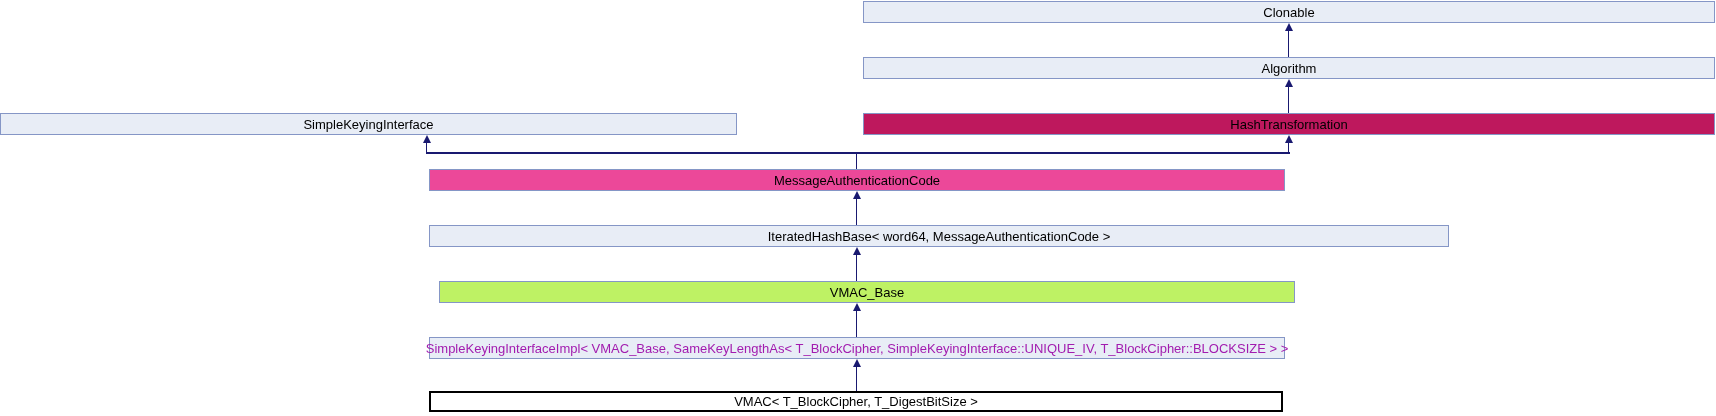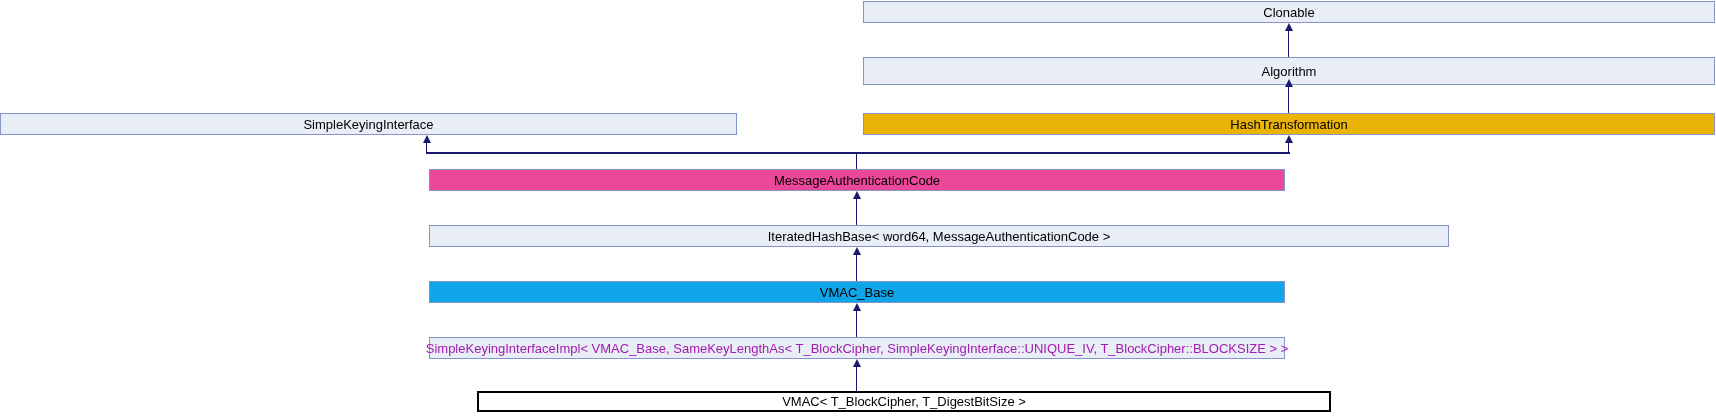--- a/index.html
+++ b/index.html
@@ -32,28 +32,28 @@
     border-left: 4px solid transparent;
     border-right: 4px solid transparent;
     border-bottom: 8px solid #191970;
   }
 </style>
 </head>
 <body>
 
 <div id="canvas">
   <div class="node" style="left: 863px; top: 1px; width: 852px; height: 22px; background: rgb(232, 237, 246); border: 1px solid rgb(133, 150, 198); color: rgb(0, 0, 0); text-align: center;">Clonable</div>
-  <div class="node" style="left: 863px; top: 57px; width: 852px; height: 28px; background: rgb(232, 237, 246); border: 1px solid rgb(133, 150, 198); color: rgb(0, 0, 0);">Algorithm</div>
+  <div class="node" style="left: 863px; top: 57px; width: 852px; height: 22px; background: rgb(232, 237, 246); border: 1px solid rgb(133, 150, 198); color: rgb(0, 0, 0);">Algorithm</div>
   <div class="node" style="left: 0px; top: 113px; width: 737px; height: 22px; background: rgb(232, 237, 246); border: 1px solid rgb(133, 150, 198); color: rgb(0, 0, 0);">SimpleKeyingInterface</div>
-  <div class="node" style="left: 863px; top: 113px; width: 852px; height: 22px; background: #eab308; border: 1px solid rgb(133, 150, 198); color: rgb(0, 0, 0);">HashTransformation</div>
+  <div class="node" style="left: 863px; top: 113px; width: 852px; height: 22px; background: #be185d; border: 1px solid rgb(133, 150, 198); color: rgb(0, 0, 0);">HashTransformation</div>
   <div class="node" style="left: 429px; top: 169px; width: 856px; height: 22px; background: #ec4899; border: 1px solid rgb(133, 150, 198); color: rgb(0, 0, 0);">MessageAuthenticationCode</div>
   <div class="node" style="left: 429px; top: 225px; width: 1020px; height: 22px; background: rgb(232, 237, 246); border: 1px solid rgb(133, 150, 198); color: rgb(0, 0, 0);">IteratedHashBase&lt; word64, MessageAuthenticationCode &gt;</div>
-  <div class="node" style="left: 429px; top: 281px; width: 856px; height: 22px; background: #0ea5e9; border: 1px solid rgb(133, 150, 198); color: rgb(0, 0, 0);">VMAC_Base</div>
+  <div class="node" style="left: 439px; top: 281px; width: 856px; height: 22px; background: #bef264; border: 1px solid rgb(133, 150, 198); color: rgb(0, 0, 0);">VMAC_Base</div>
   <div class="node" style="left: 429px; top: 337px; width: 856px; height: 22px; background: rgb(232, 237, 246); border: 1px solid rgb(133, 150, 198); color: #a21caf;">SimpleKeyingInterfaceImpl&lt; VMAC_Base, SameKeyLengthAs&lt; T_BlockCipher, SimpleKeyingInterface::UNIQUE_IV, T_BlockCipher::BLOCKSIZE &gt; &gt;</div>
-  <div class="node target" style="left: 429px; top: 391px; width: 854px; height: 21px; background: rgb(255, 255, 255); border: 2px solid rgb(0, 0, 0); color: rgb(0, 0, 0); margin-left: 48px;">VMAC&lt; T_BlockCipher, T_DigestBitSize &gt;</div>
+  <div class="node target" style="left: 429px; top: 391px; width: 854px; height: 21px; background: rgb(255, 255, 255); border: 2px solid rgb(0, 0, 0); color: rgb(0, 0, 0);">VMAC&lt; T_BlockCipher, T_DigestBitSize &gt;</div>
   <div id="edges-layer">
       <div class="edge-seg" style="left: 1288px; top: 30px; width: 1px; height: 27px; background: rgb(25, 25, 112);"></div>
       <div class="edge-seg" style="left: 1288px; top: 86px; width: 1px; height: 27px; background: rgb(25, 25, 112);"></div>
       <div class="edge-seg" style="left: 426px; top: 142px; width: 1px; height: 11px; background: rgb(25, 25, 112);"></div>
       <div class="edge-seg" style="left: 1288px; top: 142px; width: 1px; height: 11px; background: rgb(25, 25, 112);"></div>
       <div class="edge-seg" style="left: 426px; top: 152px; width: 864px; height: 2px; background: rgb(25, 25, 112);"></div>
       <div class="edge-seg" style="left: 856px; top: 154px; width: 1px; height: 15px; background: rgb(25, 25, 112);"></div>
       <div class="edge-seg" style="left: 856px; top: 198px; width: 1px; height: 27px; background: rgb(25, 25, 112);"></div>
       <div class="edge-seg" style="left: 856px; top: 254px; width: 1px; height: 27px; background: rgb(25, 25, 112);"></div>
       <div class="edge-seg" style="left: 856px; top: 310px; width: 1px; height: 27px; background: rgb(25, 25, 112);"></div>

